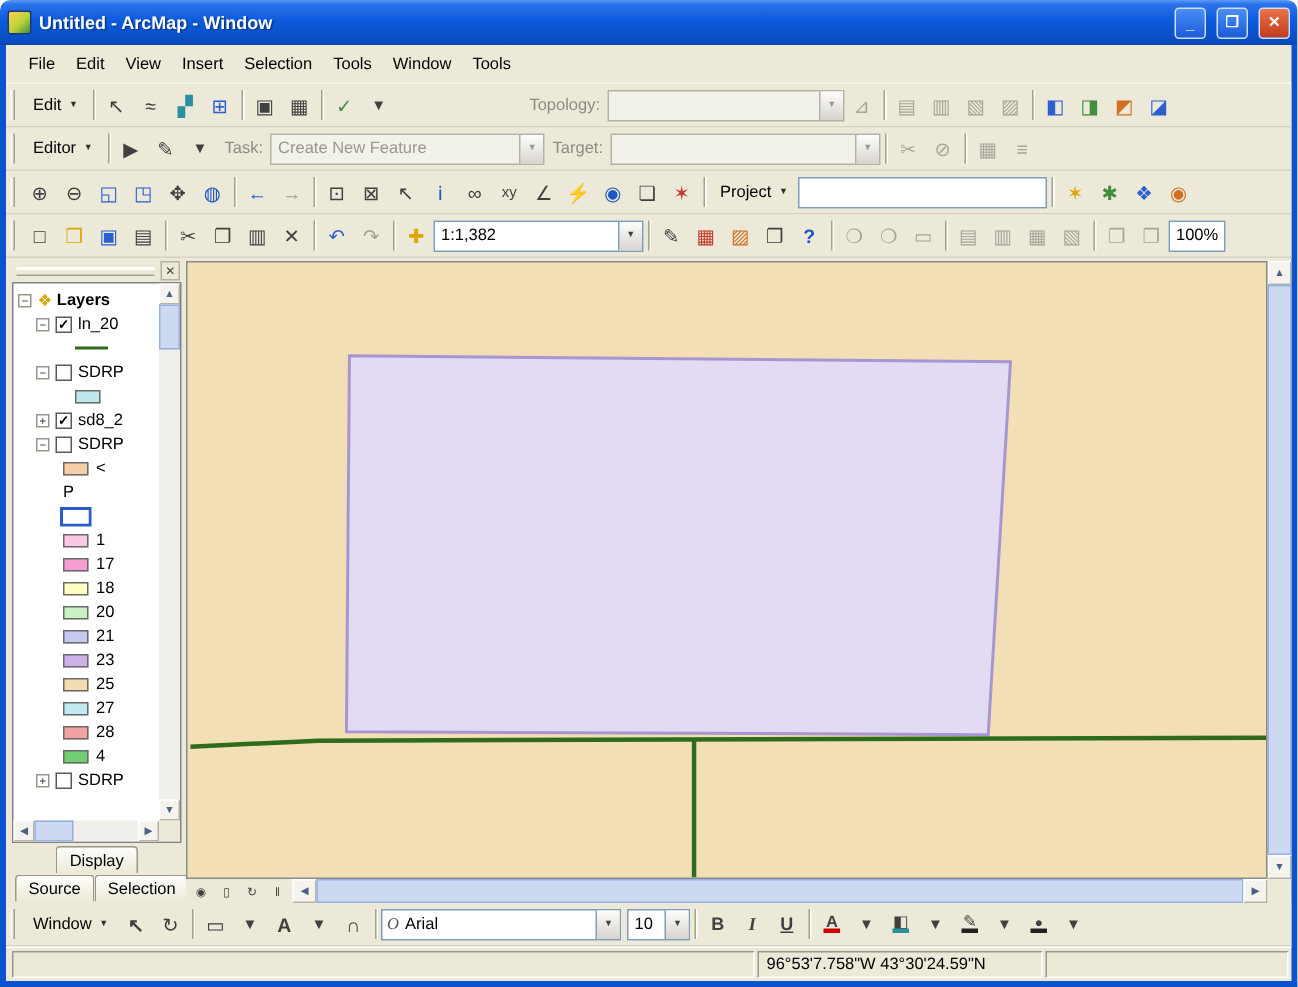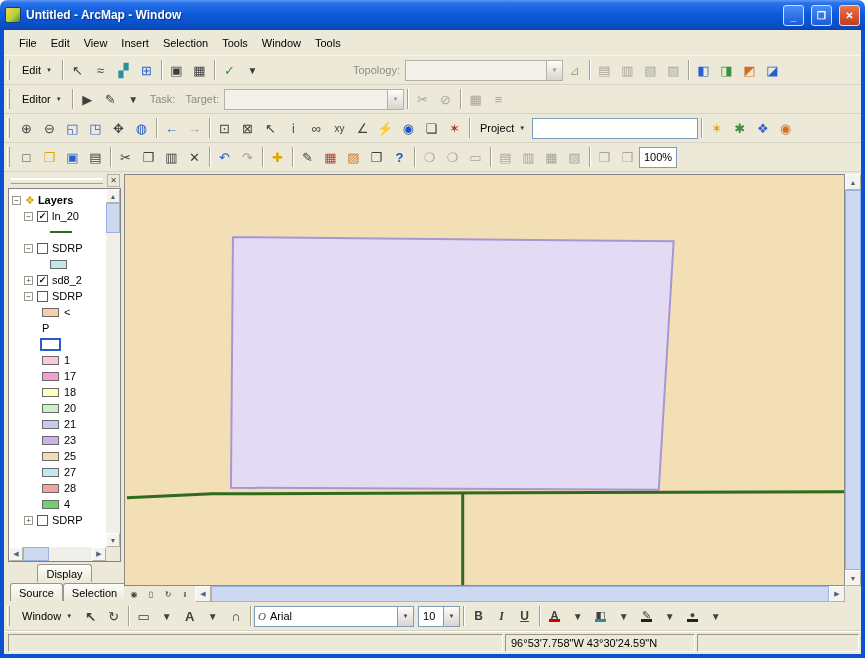--- a/index.html
+++ b/index.html
@@ -167,20 +167,24 @@
       <span class="grip"></span>
       <span class="ddtext">
         <span>Editor</span>
         <span class="dd">▼</span>
       </span>
       <span class="sep"></span>
       <span class="tbtn">▶</span>
       <span class="tbtn">✎</span>
       <span class="tbtn small">▼</span>
       <span class="tlab dislab">Task:</span>
+      <span class="combo dis" style="width:183px">
+        <span class="val">Create New Feature</span>
+        <span class="cbtn">▼</span>
+      </span>
       <span class="tlab dislab">Target:</span>
       <span class="combo dis" style="width:180px">
         <span class="val"></span>
         <span class="cbtn">▼</span>
       </span>
       <span class="sep"></span>
       <span class="tbtn dis">✂</span>
       <span class="tbtn dis">⊘</span>
       <span class="sep"></span>
       <span class="tbtn dis">▦</span>
@@ -234,20 +238,24 @@
       <span class="sep"></span>
       <span class="tbtn">✂</span>
       <span class="tbtn">❐</span>
       <span class="tbtn">▥</span>
       <span class="tbtn">✕</span>
       <span class="sep"></span>
       <span class="tbtn c-blue">↶</span>
       <span class="tbtn c-gray">↷</span>
       <span class="sep"></span>
       <span class="tbtn c-yellow">✚</span>
+      <span class="combo" style="width:140px">
+        <span class="val">1:1,382</span>
+        <span class="cbtn">▼</span>
+      </span>
       <span class="sep"></span>
       <span class="tbtn">✎</span>
       <span class="tbtn c-red">▦</span>
       <span class="tbtn c-orange">▨</span>
       <span class="tbtn">❐</span>
       <span class="tbtn c-dkblue bld">?</span>
       <span class="sep"></span>
       <span class="tbtn dis">❍</span>
       <span class="tbtn dis">❍</span>
       <span class="tbtn dis">▭</span>

